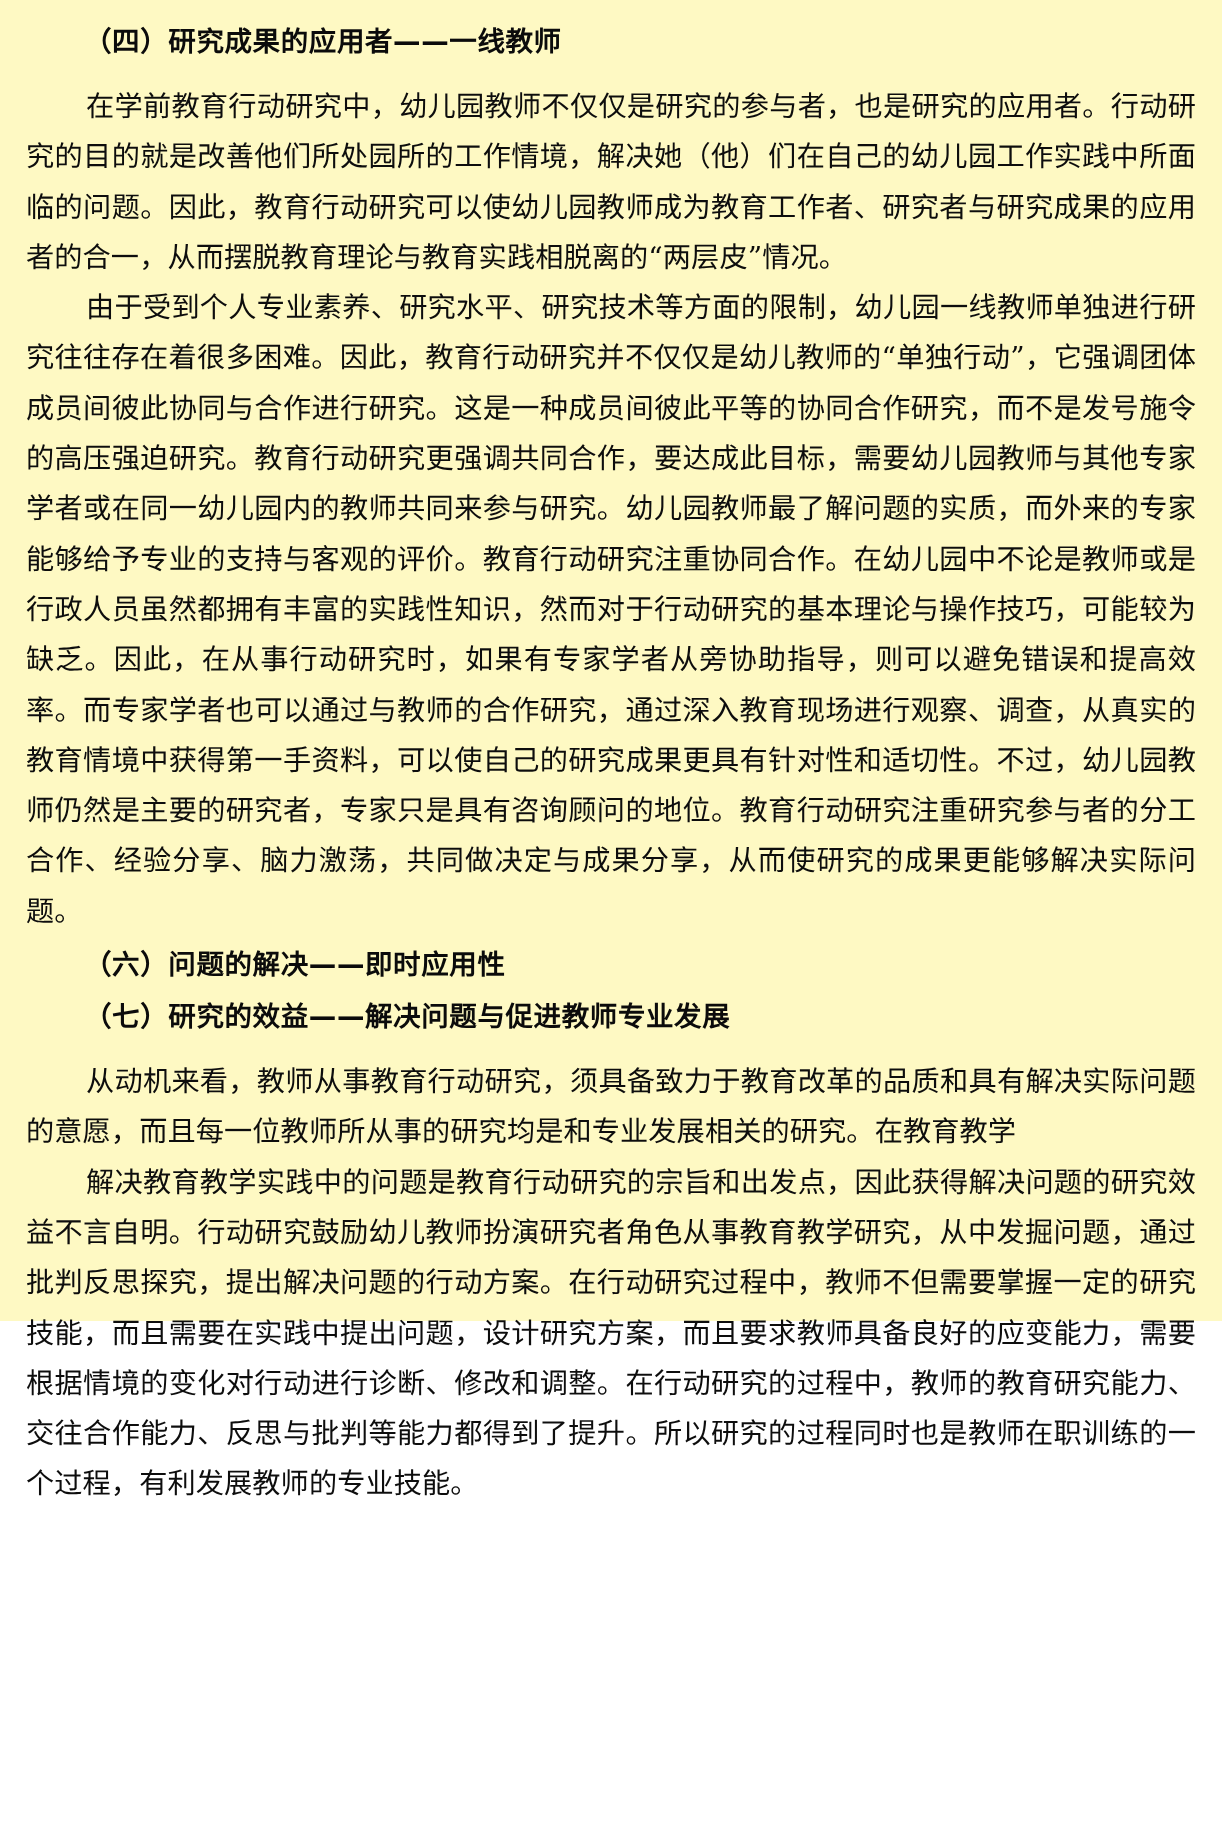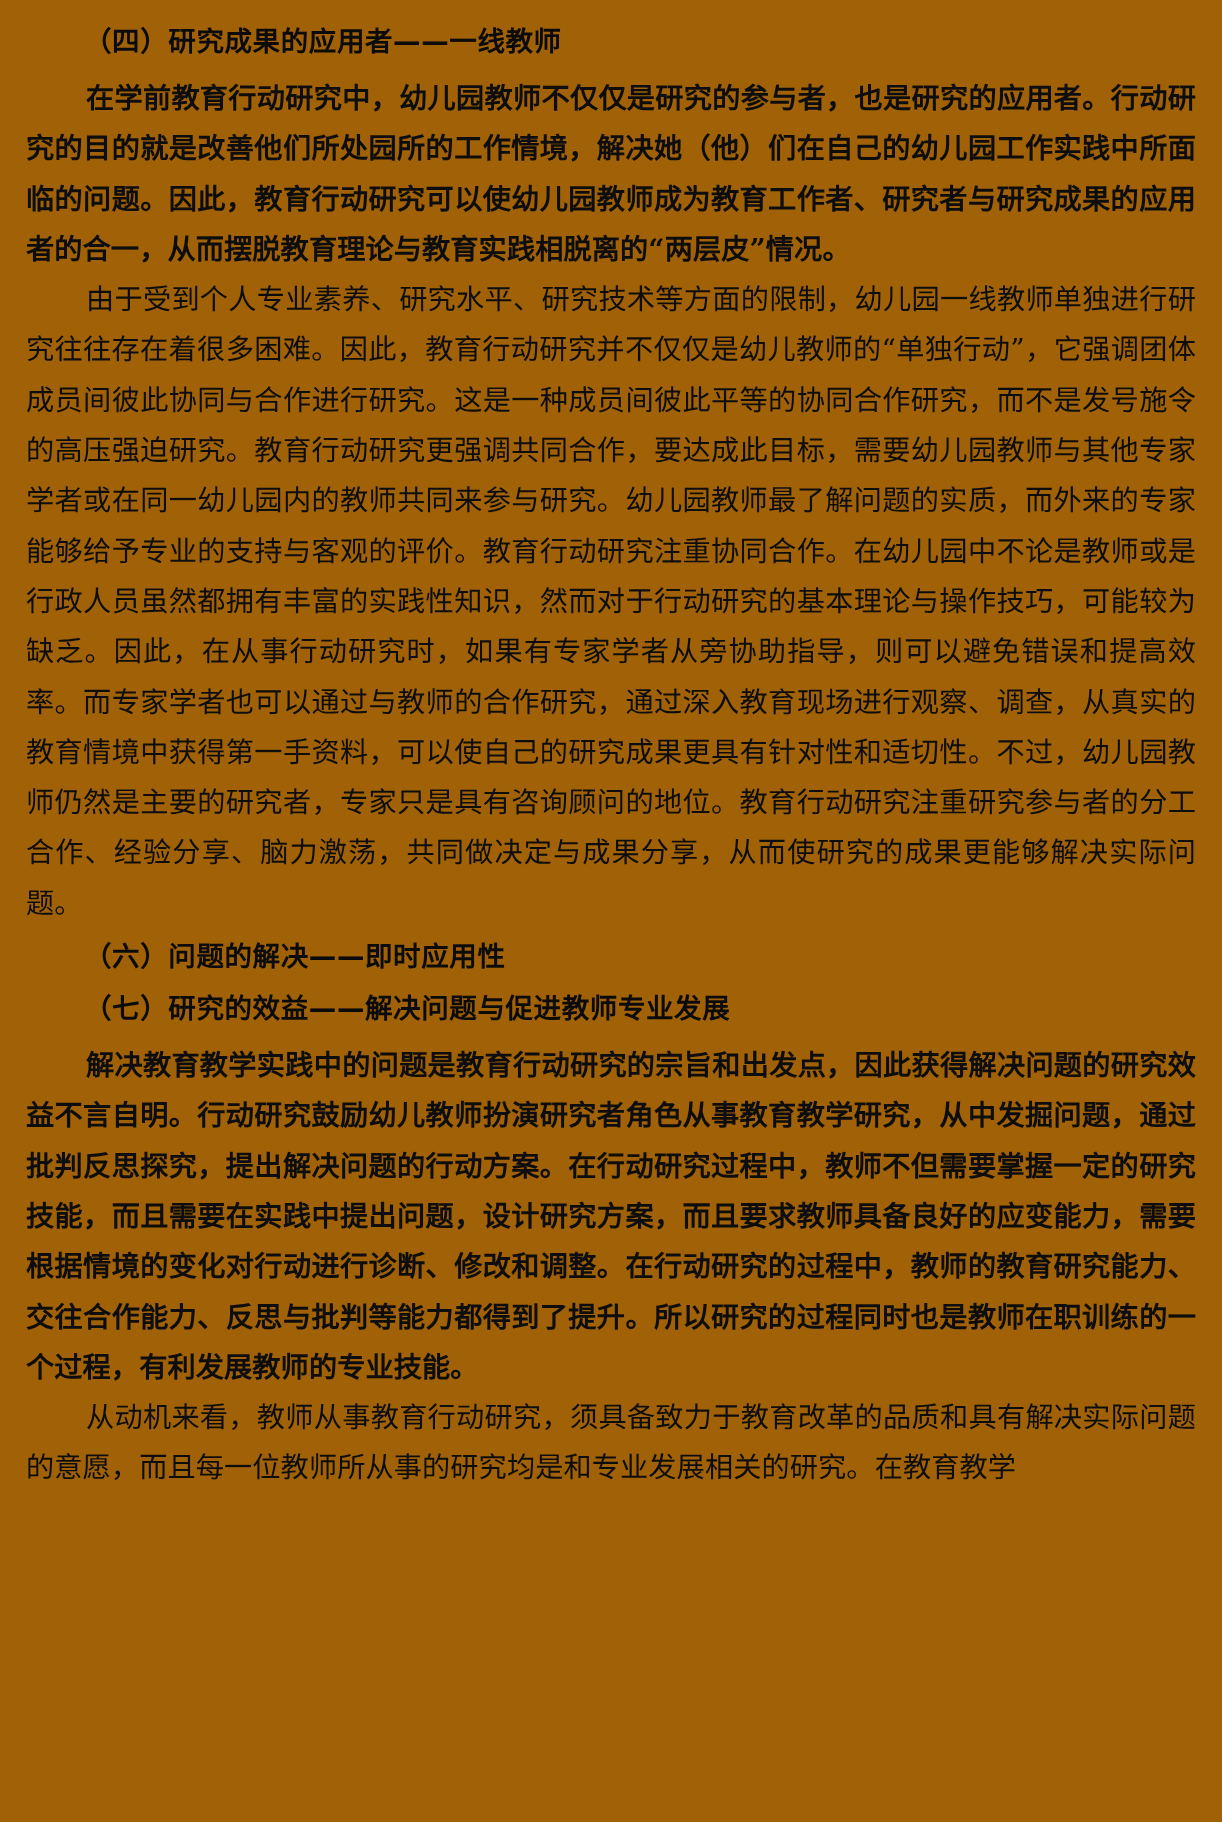--- a/index.html
+++ b/index.html
@@ -12,24 +12,24 @@
     width: 1222px;
     height: 1822px;
     overflow: hidden;
     font-family: "DejaVu Serif", "Liberation Serif", serif;
     color: #000000;
     -webkit-font-smoothing: antialiased;
   }
   .page {
     position: relative;
     width: 1222px;
-    height: 1822px;
+    height: 1321px;
     box-sizing: border-box;
     padding: 16px 26px 6px 26px;
-    background: #a16207;
+    background: #fef9c3;
   }
   .doc-body {
     width: 1170px;
     margin: 0 auto;
   }
   
   .section-heading {
     font-family: "DejaVu Sans", "Liberation Sans", sans-serif;
     font-weight: 700;
     font-size: 27.5px;
@@ -50,40 +50,39 @@
     text-justify: inter-character;
     text-indent: 60px;
     letter-spacing: 0.1px;
     color: #0d0d0d;
     word-break: break-all;
   }
   .para + .section-heading {
     margin-top: 2px;
   }
   .section-heading + .para {
-    margin-top: 8px;
-    font-weight: bold;
+    margin-top: 16px;
   }
 </style>
 </head>
 <body>
 
 <div class="page">
   <div class="doc-body">
 
     <h2 class="section-heading">（四）研究成果的应用者——一线教师</h2>
 
     <p class="para">在学前教育行动研究中，幼儿园教师不仅仅是研究的参与者，也是研究的应用者。行动研究的目的就是改善他们所处园所的工作情境，解决她（他）们在自己的幼儿园工作实践中所面临的问题。因此，教育行动研究可以使幼儿园教师成为教育工作者、研究者与研究成果的应用者的合一，从而摆脱教育理论与教育实践相脱离的“两层皮”情况。</p>
 
 
     <p class="para">由于受到个人专业素养、研究水平、研究技术等方面的限制，幼儿园一线教师单独进行研究往往存在着很多困难。因此，教育行动研究并不仅仅是幼儿教师的“单独行动”，它强调团体成员间彼此协同与合作进行研究。这是一种成员间彼此平等的协同合作研究，而不是发号施令的高压强迫研究。教育行动研究更强调共同合作，要达成此目标，需要幼儿园教师与其他专家学者或在同一幼儿园内的教师共同来参与研究。幼儿园教师最了解问题的实质，而外来的专家能够给予专业的支持与客观的评价。教育行动研究注重协同合作。在幼儿园中不论是教师或是行政人员虽然都拥有丰富的实践性知识，然而对于行动研究的基本理论与操作技巧，可能较为缺乏。因此，在从事行动研究时，如果有专家学者从旁协助指导，则可以避免错误和提高效率。而专家学者也可以通过与教师的合作研究，通过深入教育现场进行观察、调查，从真实的教育情境中获得第一手资料，可以使自己的研究成果更具有针对性和适切性。不过，幼儿园教师仍然是主要的研究者，专家只是具有咨询顾问的地位。教育行动研究注重研究参与者的分工合作、经验分享、脑力激荡，共同做决定与成果分享，从而使研究的成果更能够解决实际问题。</p>
 
     <h2 class="section-heading">（六）问题的解决——即时应用性</h2>
 
 
     <h2 class="section-heading">（七）研究的效益——解决问题与促进教师专业发展</h2>
 
+    <p class="para">从动机来看，教师从事教育行动研究，须具备致力于教育改革的品质和具有解决实际问题的意愿，而且每一位教师所从事的研究均是和专业发展相关的研究。在教育教学</p>
+
     <p class="para">解决教育教学实践中的问题是教育行动研究的宗旨和出发点，因此获得解决问题的研究效益不言自明。行动研究鼓励幼儿教师扮演研究者角色从事教育教学研究，从中发掘问题，通过批判反思探究，提出解决问题的行动方案。在行动研究过程中，教师不但需要掌握一定的研究技能，而且需要在实践中提出问题，设计研究方案，而且要求教师具备良好的应变能力，需要根据情境的变化对行动进行诊断、修改和调整。在行动研究的过程中，教师的教育研究能力、交往合作能力、反思与批判等能力都得到了提升。所以研究的过程同时也是教师在职训练的一个过程，有利发展教师的专业技能。</p>
-
-    <p class="para">从动机来看，教师从事教育行动研究，须具备致力于教育改革的品质和具有解决实际问题的意愿，而且每一位教师所从事的研究均是和专业发展相关的研究。在教育教学</p>
 
   </div>
 </div>
 
 </body></html>

